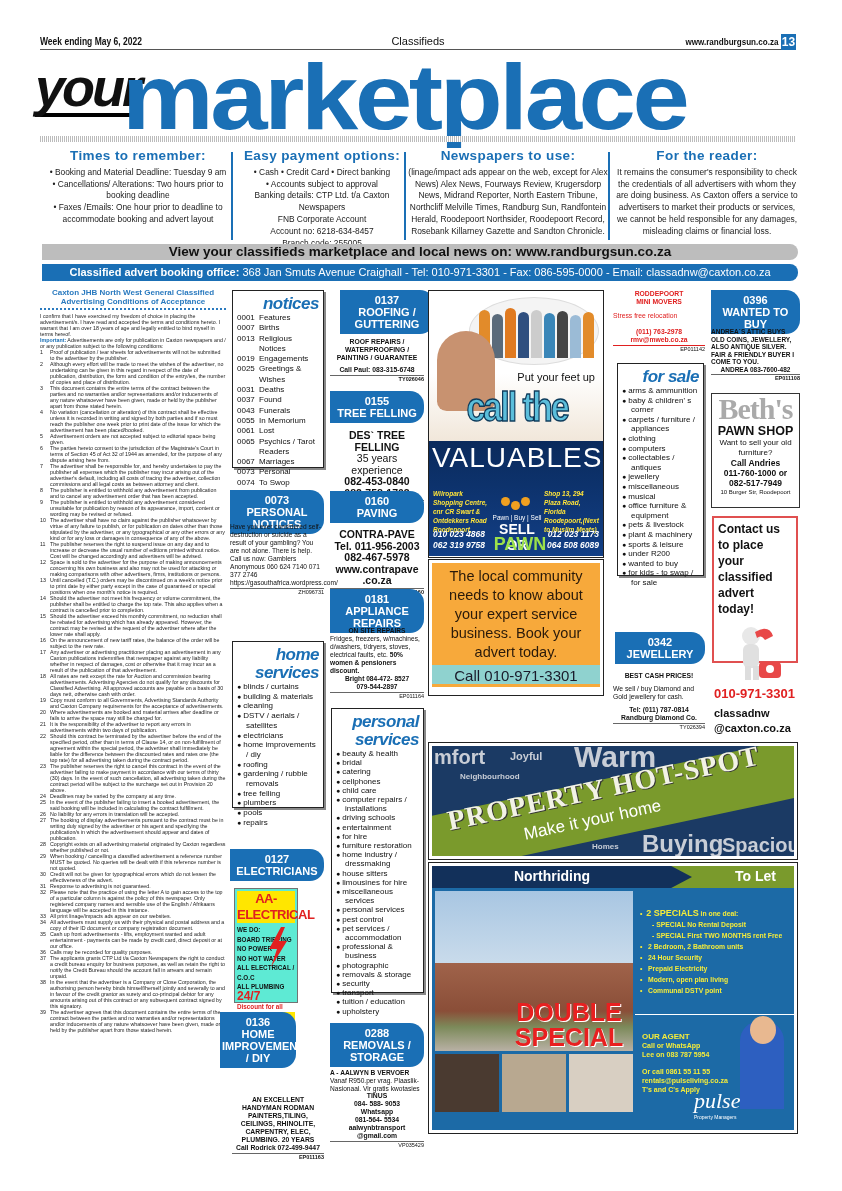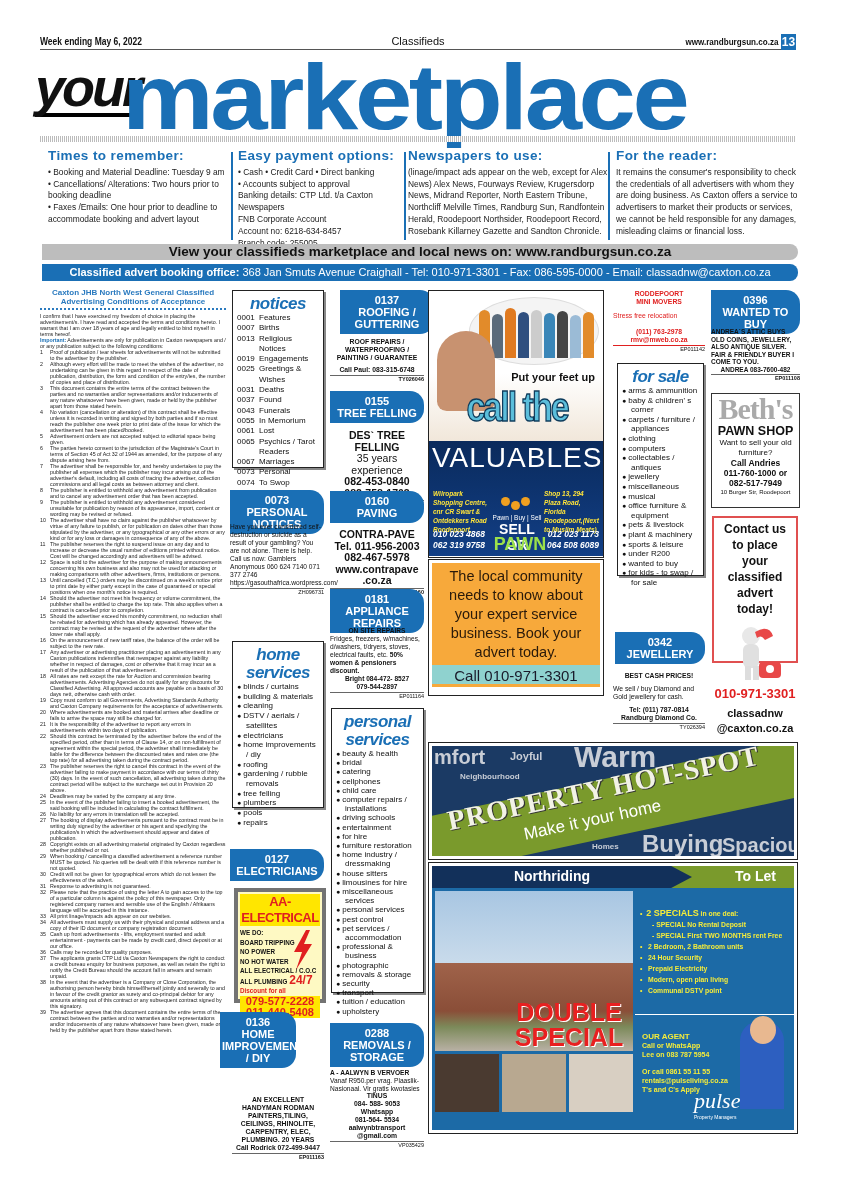--- a/index.html
+++ b/index.html
@@ -6,49 +6,49 @@
 body{width:842px;height:1191px;background:#fff;font-family:"Liberation Sans",sans-serif;color:#111;position:relative;overflow:hidden}
 .abs{position:absolute}
 .topbar{left:40px;top:36px;width:756px;height:14px;border-bottom:1px solid #555;font-size:10px}
 .topbar .l{position:absolute;left:0;top:0;font-weight:bold;font-family:"Liberation Sans Narrow","Liberation Sans",sans-serif;transform:scaleX(.85);transform-origin:left}
 .topbar .c{position:absolute;left:0;right:0;text-align:center;top:-1px;font-size:11px}
 .topbar .r{position:absolute;right:18px;top:0;font-weight:bold;transform:scaleX(.85);transform-origin:right;font-size:9.5px}
 .pgnum{position:absolute;right:0;top:-2px;background:#1a6fb5;color:#fff;font-weight:bold;font-size:12px;width:15px;height:16px;text-align:center;line-height:16px}
 .your{left:35px;top:63px;font-size:54px;font-weight:bold;font-style:italic;letter-spacing:-3px;line-height:48px;border-bottom:4px solid #000;padding-bottom:2px}
 .market{left:122px;top:50px;font-size:92px;font-weight:bold;color:#1a6fb5;letter-spacing:-3px;line-height:95px;transform:scaleX(1.12);transform-origin:left}
 .dots{left:40px;top:136px;width:756px;height:6px;background:repeating-linear-gradient(90deg,#bbb 0 1px,#fff 1px 2px)}
-.infocol{top:150px;font-size:8.4px;line-height:11.8px;color:#222}
+.infocol{top:150px;text-align:center;font-size:8.4px;line-height:11.8px;color:#222}
 .infocol h3{color:#1a6fb5;font-size:13.5px;font-weight:900;margin-bottom:5px;letter-spacing:.4px}
 .vsep{top:152px;width:2px;height:88px;background:#1a6fb5}
 .greybar{left:42px;top:244px;width:756px;height:16px;background:#bdbdbd;border-radius:0 8px 8px 0;text-align:center;font-size:13.5px;font-weight:bold;line-height:16px;color:#111}
 .bluebar{left:42px;top:264px;width:756px;height:17px;background:#1a6fb5;border-radius:0 8px 8px 0;text-align:center;color:#fff;font-size:11px;line-height:17px}
 .bluebar b{font-weight:900}
 .terms{left:40px;top:288px;width:186px;font-size:5.3px;line-height:6px;color:#222}
 .terms h4{color:#2a7abf;font-size:8px;text-align:center;line-height:9px;border-bottom:2px dotted #2a7abf;padding-bottom:2px;margin-bottom:3px}
 .terms .imp{color:#1a6fb5;font-weight:bold}
 .terms ol{list-style:none}
 .terms li{display:flex}
 .terms li span.n{width:10px;flex:none}
 .box{border:1.5px solid #222;box-shadow:2px 2px 0 #888;background:#fff}
 .cathead{background:#1a6fb5;color:#fff;text-align:center;font-weight:bold;border-radius:0 14px 14px 0;font-family:"Liberation Sans Narrow","Liberation Sans",sans-serif;font-size:11px;line-height:12px;padding:4px 2px}
-.ttl{color:#1a6fb5;font-weight:900;font-style:italic;text-align:center;font-size:17px;letter-spacing:-.5px;line-height:18px}
+.ttl{color:#1a6fb5;font-weight:900;font-style:italic;text-align:right;font-size:17px;letter-spacing:-.5px;line-height:18px}
 .notices{left:232px;top:290px;width:92px;height:178px;padding:4px 4px;font-size:8px;line-height:10.3px}
 .notices .row{display:flex}
 .notices .code{width:22px;flex:none}
 .bullets{font-size:8px;line-height:9.7px}
 .bullets div{padding-left:9px;text-indent:-9px}
 .bullets div:before{content:"●";font-size:7px;margin-right:2px}
 .ad-center{text-align:center;font-size:6.8px;line-height:8px;font-weight:bold}
 .ref{text-align:right;font-size:5.5px;border-top:1px solid #666;margin-top:1px;line-height:7px}
 .big{font-size:10.5px;line-height:11.5px}
 .callexperts{left:428px;top:290px;width:176px;height:268px;border:1.5px solid #222;background:#fff}
 .localbox{left:428px;top:559px;width:176px;height:137px;border:1.5px solid #222;background:#fff;padding:3px}
 .forsale{left:617px;top:363px;width:87px;height:213px;padding:4px}
 .pawn{left:711px;top:393px;width:89px;height:115px;border:1.5px solid #333;text-align:center}
-.contact{left:712px;top:516px;width:86px;height:147px;border:2px solid #e05050;text-align:center}
+.contact{left:712px;top:516px;width:86px;height:147px;border:2px solid #e05050;}
 .property{left:428px;top:742px;width:370px;height:118px;border:1.5px solid #222;padding:3px}
 .rental{left:428px;top:862px;width:370px;height:272px;border:1.5px solid #222;padding:3px}
 </style>
 </head>
 <body>
 
 <div class="abs topbar">
   <span class="l">Week ending May 6, 2022</span>
   <span class="c">Classifieds</span>
   <span class="r">www.randburgsun.co.za</span>
@@ -349,21 +349,21 @@
       <div>gardening / rubble removals</div>
       <div>tree felling</div>
       <div>plumbers</div>
       <div>pools</div>
       <div>repairs</div>
     </div>
 </div>
 
 <div class="abs cathead" style="left:230px;top:849px;width:94px;white-space:pre-line">0127
 ELECTRICIANS</div>
-<div class="abs" style="left:234px;top:888px;width:92px;height:115px;background:#fef9c3;border:4px solid #737373;padding:2px">
+<div class="abs" style="left:234px;top:888px;width:64px;height:115px;background:#5eead4;border:1px solid #737373;padding:2px">
   <div style="background:#ffe600;color:#e02020;font-weight:900;font-size:13px;text-align:center;line-height:16px;letter-spacing:-.5px">AA-ELECTRICAL</div>
   <div style="font-size:6.3px;font-weight:bold;line-height:9.5px;margin-top:2px;position:relative">
     <div>WE DO:</div>
     <div>BOARD TRIPPING</div>
     <div>NO POWER</div>
     <div>NO HOT WATER</div>
     <div>ALL ELECTRICAL / C.O.C</div>
     <div><span>ALL PLUMBING</span> <span style="color:#e02020;font-size:12px">24/7</span></div>
     <div style="color:#e02020">Discount for all</div>
     <svg style="position:absolute;right:6px;top:2px" width="22" height="40" viewBox="0 0 22 40">
@@ -477,21 +477,21 @@
         <div style="flex:1;height:44px;background:#5a6a7a;border-radius:6px 6px 0 0"></div>
         <div style="flex:1;height:50px;background:#e07a20;border-radius:6px 6px 0 0"></div>
         <div style="flex:1;height:46px;background:#2f4f7f;border-radius:6px 6px 0 0"></div>
         <div style="flex:1;height:48px;background:#ccc;border-radius:6px 6px 0 0"></div>
         <div style="flex:1;height:45px;background:#3a86b8;border-radius:6px 6px 0 0"></div>
         <div style="flex:1;height:47px;background:#444;border-radius:6px 6px 0 0"></div>
         <div style="flex:1;height:43px;background:#9bbbd6;border-radius:6px 6px 0 0"></div>
         <div style="flex:1;height:46px;background:#e28b2a;border-radius:6px 6px 0 0"></div>
     </div>
     <div style="position:absolute;left:8px;top:40px;width:58px;height:80px;background:#c89270;border-radius:30px 30px 10px 10px"></div>
-    <div style="position:absolute;right:8px;top:80px;font-size:11px;font-weight:bold">Put your feet up</div>
+    <div style="position:absolute;right:8px;top:80px;font-size:11px;font-weight:normal">Put your feet up</div>
     <div style="position:absolute;left:4px;top:100px;width:168px;text-align:center;font-size:34px;font-weight:900;color:#5bbedb;-webkit-text-stroke:1.2px #0d3a5a;letter-spacing:-2px;line-height:40px;transform:scaleY(1.2)">call the experts</div>
   </div>
   <div style="height:115px;background:linear-gradient(180deg,#0a2a5c,#123f86);color:#fff;position:relative;padding:3px">
     <div style="font-size:28px;text-align:center;line-height:28px;letter-spacing:1px">VALUABLES</div>
     <div style="position:absolute;left:4px;top:48px;width:55px;color:#ffe43a;font-style:italic;font-size:6.5px;line-height:9px;font-weight:bold">Wilropark Shopping Centre, cnr CR Swart &amp; Ontdekkers Road Roodepoort,</div>
     <div style="position:absolute;right:4px;top:48px;width:55px;color:#ffe43a;font-style:italic;font-size:6.5px;line-height:9px;font-weight:bold">Shop 13, 294 Plaza Road, Florida Roodepoort,(Next to Muslim Meats)</div>
     <div style="position:absolute;left:72px;top:46px;width:30px;height:22px">
       <div style="position:absolute;left:0;top:10px;width:9px;height:9px;border-radius:50%;background:#f0a020"></div>
       <div style="position:absolute;left:10px;top:14px;width:9px;height:9px;border-radius:50%;background:#f0a020"></div>
       <div style="position:absolute;left:20px;top:10px;width:9px;height:9px;border-radius:50%;background:#f0a020"></div>

